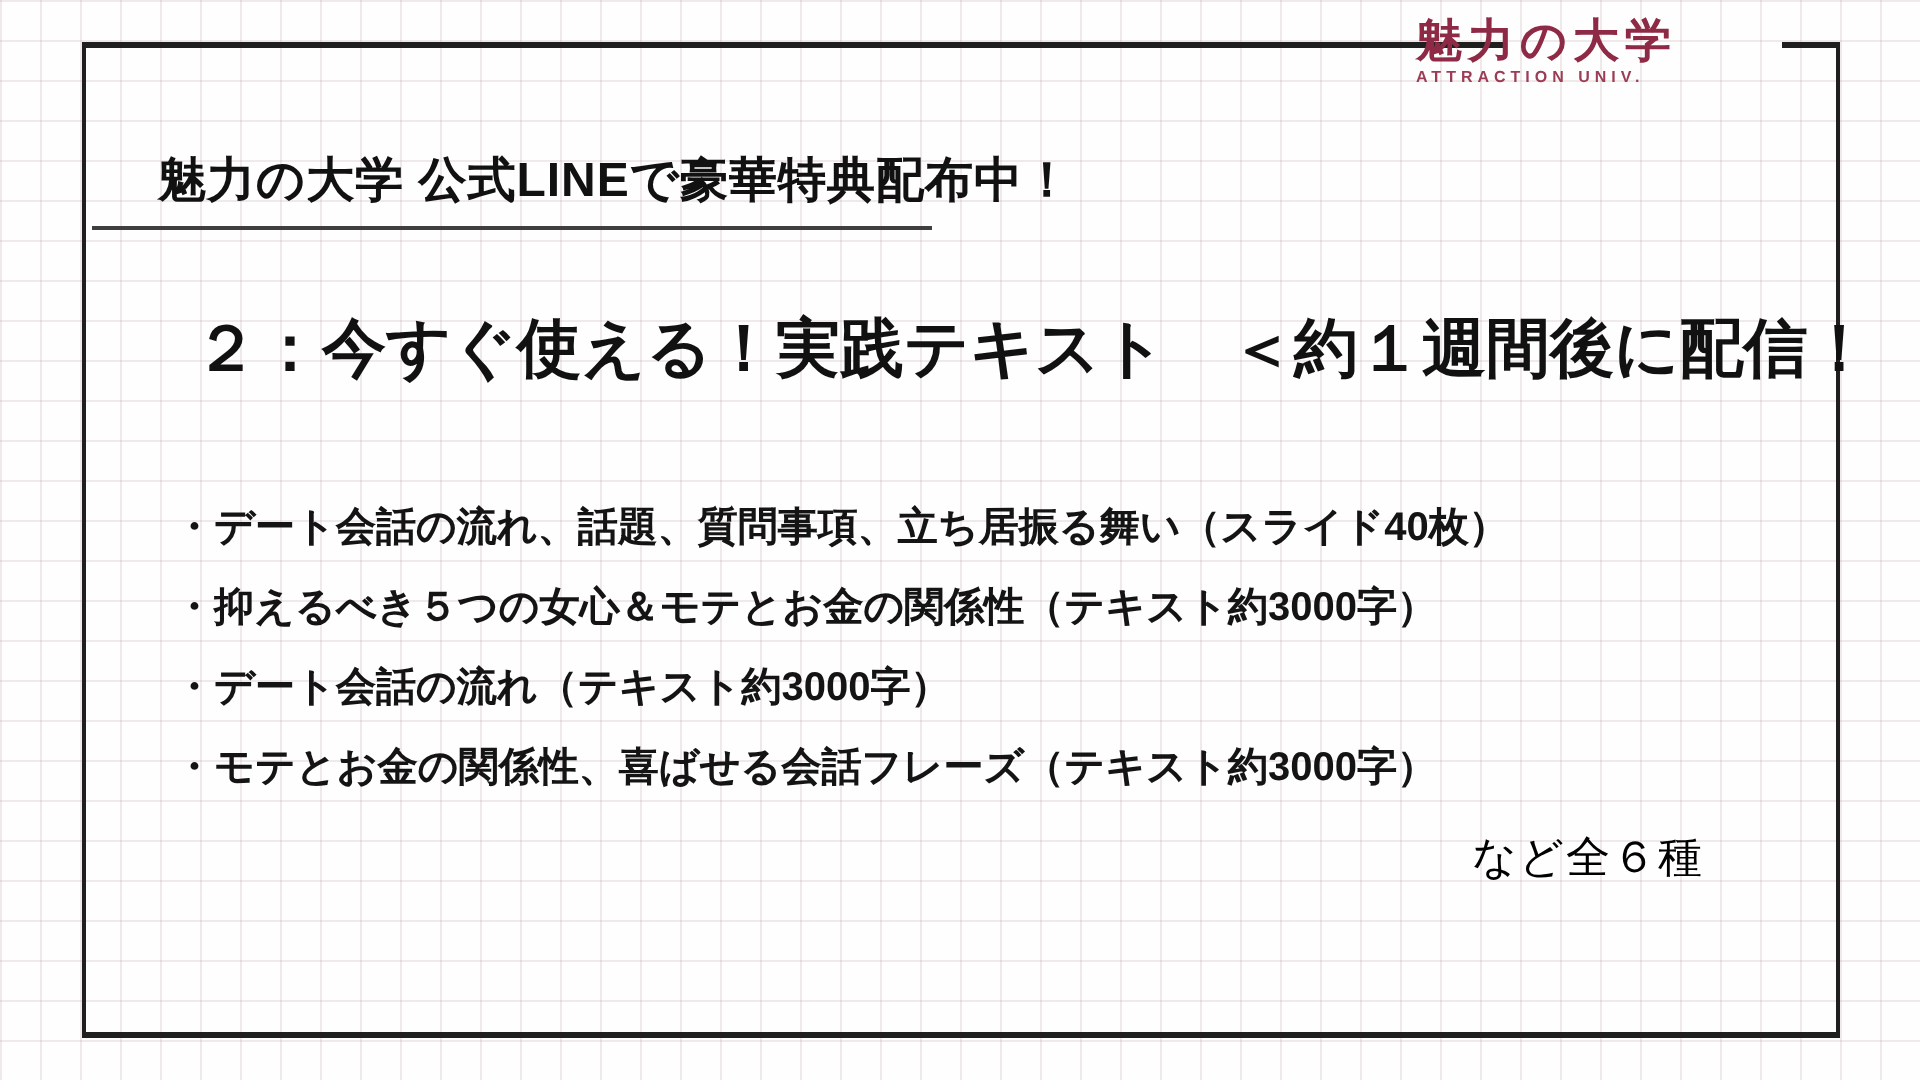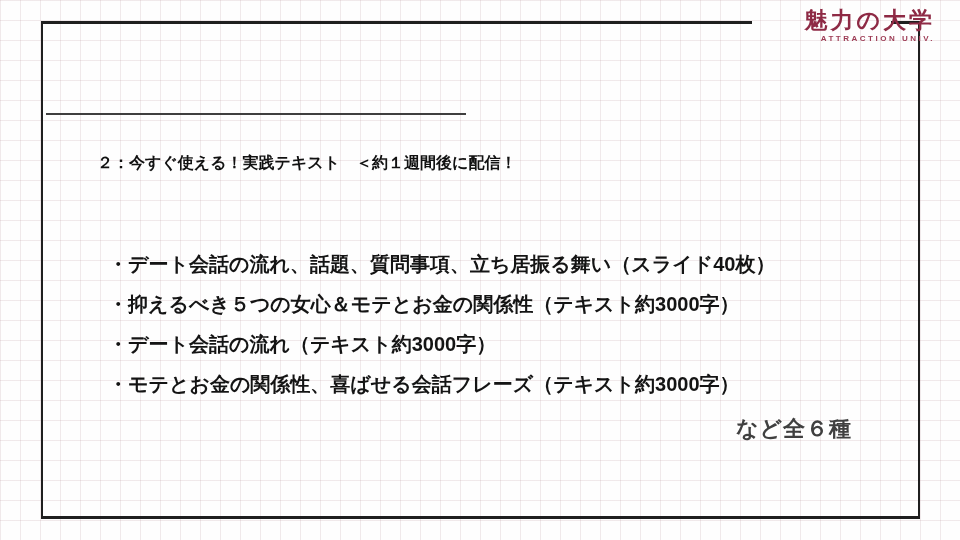--- a/index.html
+++ b/index.html
@@ -35,23 +35,23 @@
   }
   .frame-top-right {
     position: absolute;
     right: -2px; top: -3px;
     width: 29px; height: 3px;
     background: #1f1f1f;
   }
 
   .logo {
     position: absolute;
-    left: 789px; top: 9px;
+    left: 708px; top: 9px;
     width: 146px;
-    text-align: right;
+    text-align: left;
     line-height: 1;
   }
   .logo-title {
     font-size: 23px;
     font-weight: bold;
     letter-spacing: 3px;
     color: #8e2a45;
     white-space: nowrap;
   }
   .logo-subtitle {
@@ -75,57 +75,58 @@
   .title-underline {
     position: absolute;
     left: 3px; top: 89px;
     width: 420px; height: 2px;
     background: #3f3f3f;
   }
 
   .subtitle {
     position: absolute;
     left: 54px; top: 129px;
-    font-size: 16px;
+    font-size: 32px;
     font-weight: bold;
     white-space: nowrap;
     color: #111;
   }
 
   .bullet-list {
     position: absolute;
-    left: 65px; top: 220px;
+    left: 44px; top: 220px;
     width: 780px;
   }
   .bullet-item {
     height: 40px;
     line-height: 40px;
     font-size: 20px;
     font-weight: bold;
     white-space: nowrap;
     color: #141414;
   }
 
   .footnote {
     position: absolute;
     left: 693px; top: 390px;
     font-size: 22px;
-    font-weight: bold;
+    font-weight: normal;
     letter-spacing: 1px;
     white-space: nowrap;
-    color: #404040;
+    color: #000000;
   }
 </style>
 </head>
 <body>
 
 <div class="frame">
   <div class="frame-top-left"></div>
   <div class="frame-top-right"></div>
 
+  <div class="page-title">魅力の大学 公式LINEで豪華特典配布中！</div>
   <div class="title-underline"></div>
 
   <div class="subtitle">２：今すぐ使える！実践テキスト　＜約１週間後に配信！</div>
 
   <div class="bullet-list">
     <div class="bullet-item">・デート会話の流れ、話題、質問事項、立ち居振る舞い（スライド40枚）</div>
     <div class="bullet-item">・抑えるべき５つの女心＆モテとお金の関係性（テキスト約3000字）</div>
     <div class="bullet-item">・デート会話の流れ（テキスト約3000字）</div>
     <div class="bullet-item">・モテとお金の関係性、喜ばせる会話フレーズ（テキスト約3000字）</div>
   </div>

